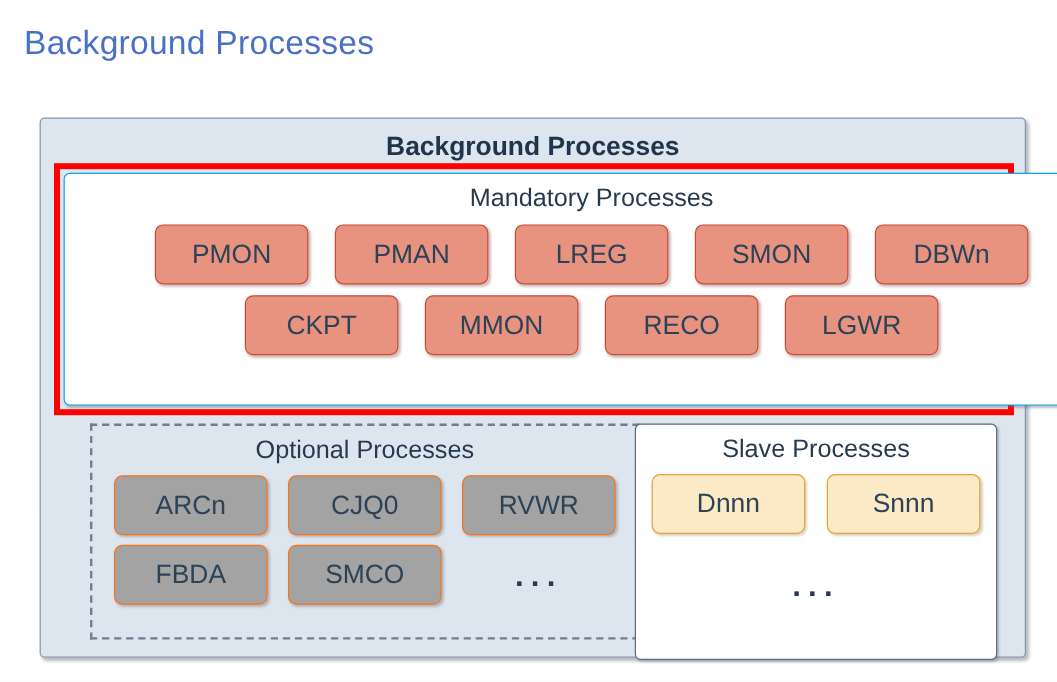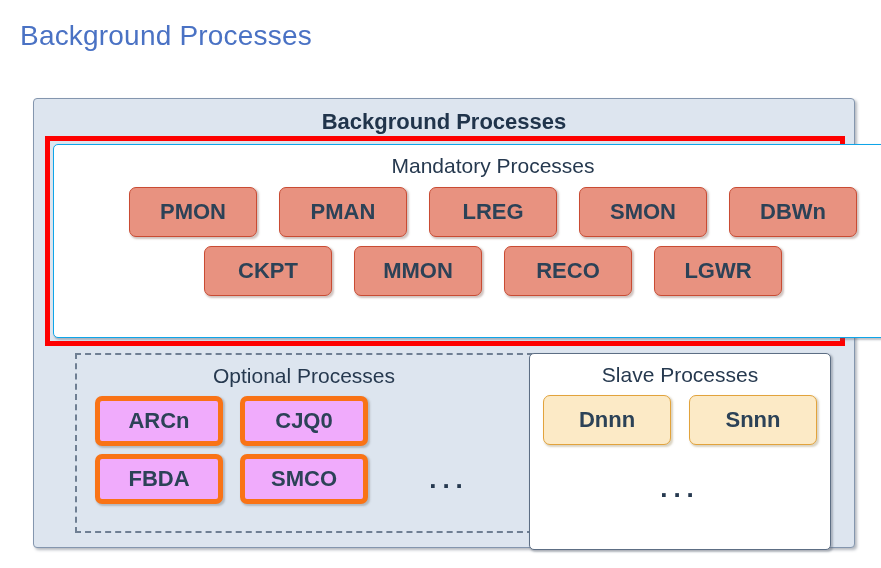--- a/index.html
+++ b/index.html
@@ -95,32 +95,31 @@
   .proc-box {
     width: 128px;
     height: 50px;
     box-sizing: border-box;
     display: flex;
     align-items: center;
     justify-content: center;
     font-size: 22px;
     color: #2c4257;
     border-radius: 7px;
-    font-weight: bold;
   }
 
   .proc-box.red {
     background: #e89280;
     border: 1px solid #c94b33;
     box-shadow: 1.5px 1.5px 2px rgba(120, 80, 70, 0.35);
   }
 
   .proc-box.gray {
-    background: #f0abfc;
-    border: 5px solid #f97316;
+    background: #a3a3a3;
+    border: 1px solid #f97316;
     box-shadow: 1.5px 1.5px 2px rgba(100, 100, 100, 0.35);
   }
 
   .proc-box.yellow {
     background: #fceac6;
     border: 1px solid #e2a33c;
     box-shadow: 1.5px 1.5px 2px rgba(150, 130, 80, 0.35);
   }
 
   
@@ -217,20 +216,21 @@
       <div class="proc-box red">LGWR</div>
     </div>
   </div>
 
   <div class="optional-panel">
     <div class="panel-heading">Optional Processes</div>
 
     <div class="optional-row">
       <div class="proc-box gray">ARCn</div>
       <div class="proc-box gray">CJQ0</div>
+      <div class="proc-box gray">RVWR</div>
     </div>
 
     <div class="optional-row">
       <div class="proc-box gray">FBDA</div>
       <div class="proc-box gray">SMCO</div>
       <div class="ellipsis opt">...</div>
     </div>
   </div>
 
   <div class="slave-panel">

